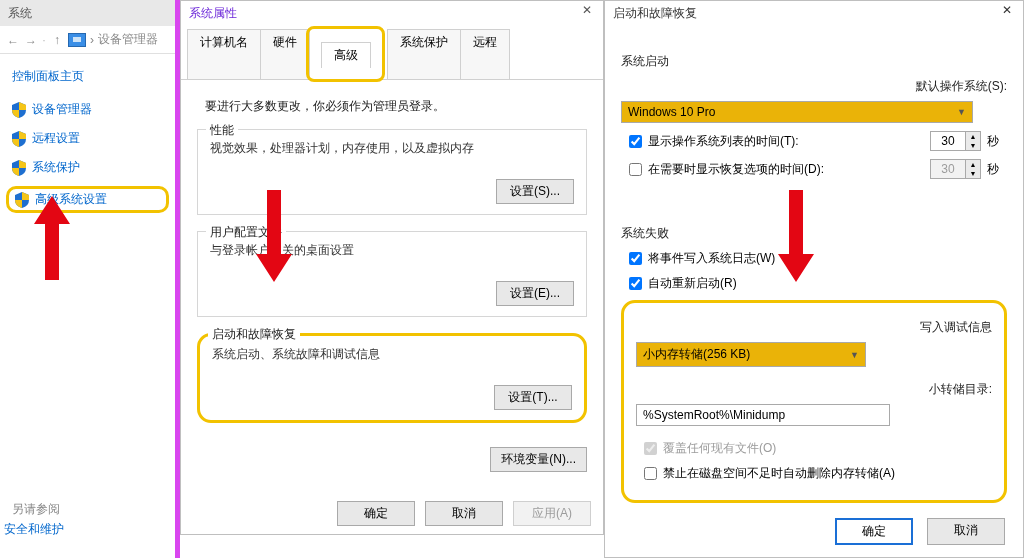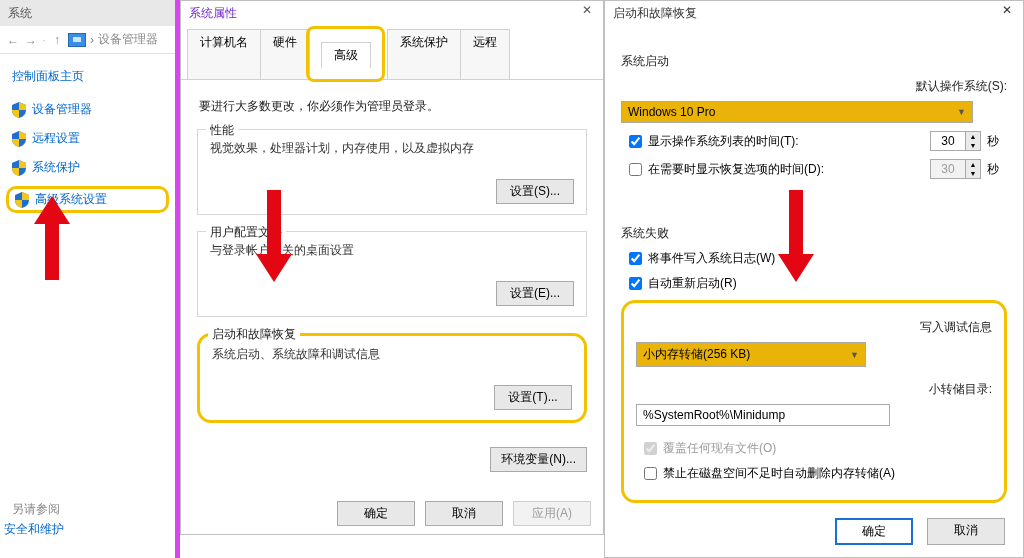--- a/index.html
+++ b/index.html
@@ -26,21 +26,21 @@
 
 
 .mid-dialog { position:absolute; left:180px; top:0; width:424px; height:535px; background:#fff; border:1px solid #bfbfbf; }
 .mid-title { height:24px; display:flex; align-items:center; padding:0 8px; color:#6d28d9; }
 .mid-close { position:absolute; right:6px; top:2px; width:20px; height:18px; text-align:center; cursor:pointer; color:#555; }
 .tabs { display:flex; padding: 4px 6px 0 6px; border-bottom:1px solid #d0d0d0; }
 .tab { padding: 4px 12px; border:1px solid #d0d0d0; border-bottom:none; background:#f7f7f7; margin-right:-1px; cursor:pointer; }
 .tab.active { background:#fff; position:relative; top:1px; }
 .tab-hl { border:3px solid #f2c200; border-radius:8px; padding:12px; margin:-3px 2px -3px -3px; }
 .mid-body { padding: 12px 16px 8px 16px; }
-.hint { margin: 6px 0 14px 2px; color:#222; }
+.hint { margin: 6px 0 14px 8px; color:#222; }
 .group { border:1px solid #d6d6d6; padding: 10px 12px 10px 12px; margin-bottom: 16px; position:relative; }
 .group-title { position:absolute; top:-8px; left:8px; background:#fff; padding:0 4px; color:#222; }
 .group-desc { color:#333; }
 .group .btn-row { text-align:right; margin-top: 22px; }
 .btn { display:inline-block; min-width:78px; padding:3px 10px; border:1px solid #a9a9a9; background:#e8e8e8; cursor:pointer; text-align:center; }
 .btn.disabled { color:#9c9c9c; border-color:#cfcfcf; background:#f2f2f2; cursor:default; }
 .group.highlight { border:3px solid #f2c200; border-radius:14px; }
 .red-arrow-down { position:absolute; left:256px; top:190px; z-index:5; }
 .env-row { text-align:right; margin: 0 16px 8px 0; }
 .mid-footer { position:absolute; bottom:8px; right:12px; display:flex; gap:10px; }

